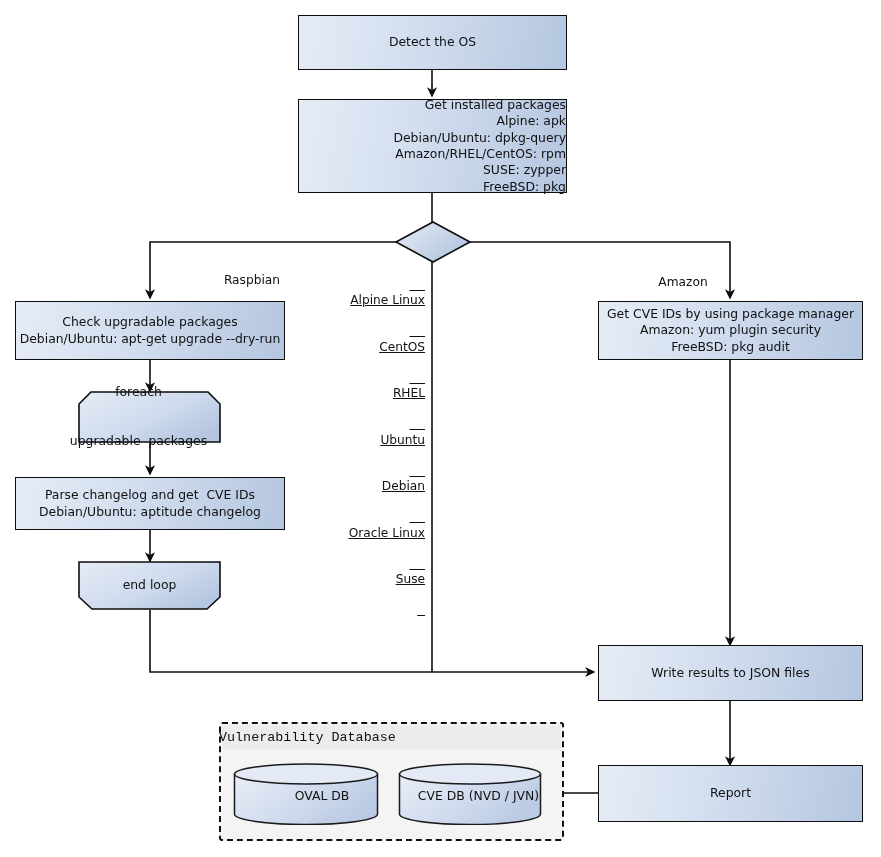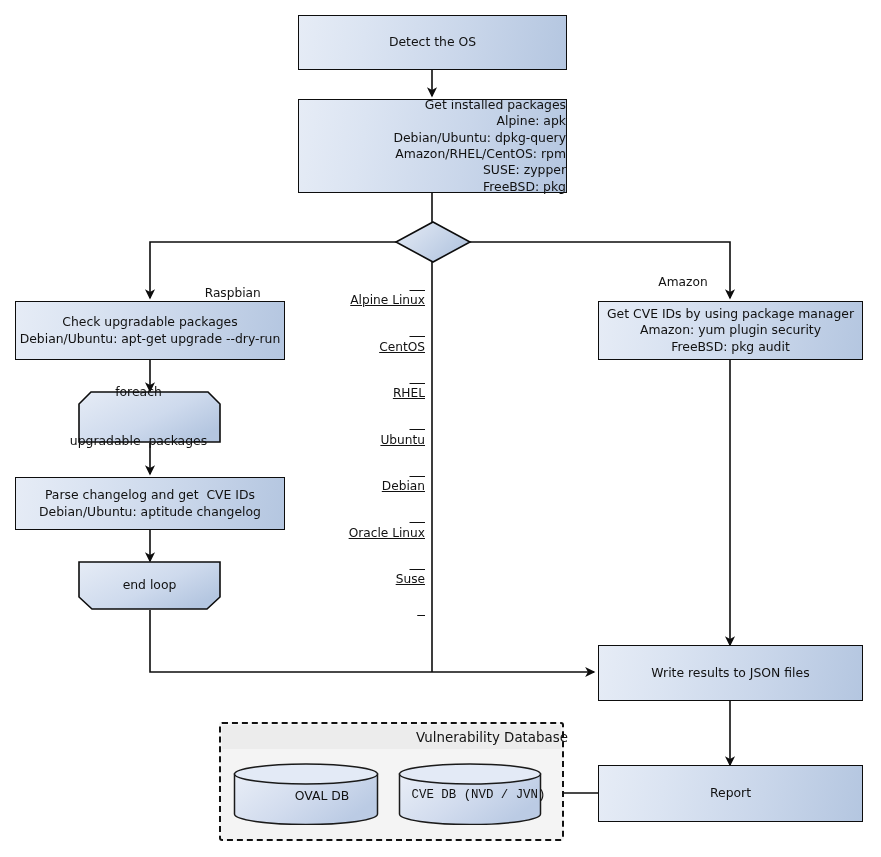--- a/index.html
+++ b/index.html
@@ -160,21 +160,21 @@
       <defs>
         <linearGradient id="dg" x1="0" y1="0" x2="1" y2="0.6">
           <stop offset="0%" stop-color="#e6ecf6"></stop>
           <stop offset="100%" stop-color="#b4c6e0"></stop>
         </linearGradient>
       </defs>
       <polygon points="39,2 76,22 39,42 2,22" fill="url(#dg)" stroke="#0d0d0d" stroke-width="1.6"></polygon>
     </svg>
   </div>
 
-  <div class="label" style="left:170px; top:270px; width:110px;">
+  <div class="label" style="left:170px; top:257px; width:110px;text-align:right;">
     <span>Raspbian</span>
   </div>
 
   <div class="label right-al" style="left:300px; top:262px; width:125px;">
     <div>Alpine Linux</div>
     <div>CentOS</div>
     <div>RHEL</div>
     <div>Ubuntu</div>
     <div>Debian</div>
     <div>Oracle Linux</div>
@@ -239,40 +239,40 @@
     <span class="ln">Write results to JSON files</span>
   </div>
 
   <div class="node" style="left:598px; top:765px; width:265px; height:57px;">
     <span class="ln">Report</span>
   </div>
 
   <div class="dbgroup" style="left:219px; top:722px; width:345px; height:119px;">
     <div class="dbgroup-titlebar"></div>
   </div>
-  <div class="dbgroup-title" style="position:absolute; left:219px; top:729px; width:349px; text-align:right;">
+  <div class="dbgroup-title" style="position:absolute; left:219px; top:729px; width:349px; font-family:Liberation Mono, monospace;">
     <span>Vulnerability Database</span>
   </div>
 
   <div class="cyl" style="left:233px; top:763px; width:146px; height:62px;">
     <svg width="146" height="62" viewBox="0 0 146 62" xmlns="http://www.w3.org/2000/svg">
       <defs>
         <linearGradient id="cy1" x1="0" y1="0" x2="1" y2="0.5">
           <stop offset="0%" stop-color="#e9eef7"></stop>
           <stop offset="55%" stop-color="#d2dcee"></stop>
           <stop offset="100%" stop-color="#bbcbe4"></stop>
         </linearGradient>
       </defs>
       <path d="M 1.5 11 L 1.5 51 A 71.5 10.5 0 0 0 144.5 51 L 144.5 11 Z" fill="url(#cy1)" stroke="#1a1a1a" stroke-width="1.5"></path>
       <ellipse cx="73" cy="11" rx="71.5" ry="10" fill="#e3eaf6" stroke="#1a1a1a" stroke-width="1.5"></ellipse>
     </svg>
     <div class="cyl-label" style="top:25px;margin-left:16px;">OVAL DB</div>
   </div>
 
-  <div class="cyl" style="left:398px; top:763px; width:161px; height:62px;font-family:Liberation Mono, monospace;">
+  <div class="cyl" style="left:398px; top:763px; width:161px; height:62px;">
     <svg width="144" height="62" viewBox="0 0 144 62" xmlns="http://www.w3.org/2000/svg">
       <defs>
         <linearGradient id="cy2" x1="0" y1="0" x2="1" y2="0.5">
           <stop offset="0%" stop-color="#e9eef7"></stop>
           <stop offset="55%" stop-color="#d2dcee"></stop>
           <stop offset="100%" stop-color="#bbcbe4"></stop>
         </linearGradient>
       </defs>
       <path d="M 1.5 11 L 1.5 51 A 70.5 10.5 0 0 0 142.5 51 L 142.5 11 Z" fill="url(#cy2)" stroke="#1a1a1a" stroke-width="1.5"></path>
       <ellipse cx="72" cy="11" rx="70.5" ry="10" fill="#e3eaf6" stroke="#1a1a1a" stroke-width="1.5"></ellipse>

